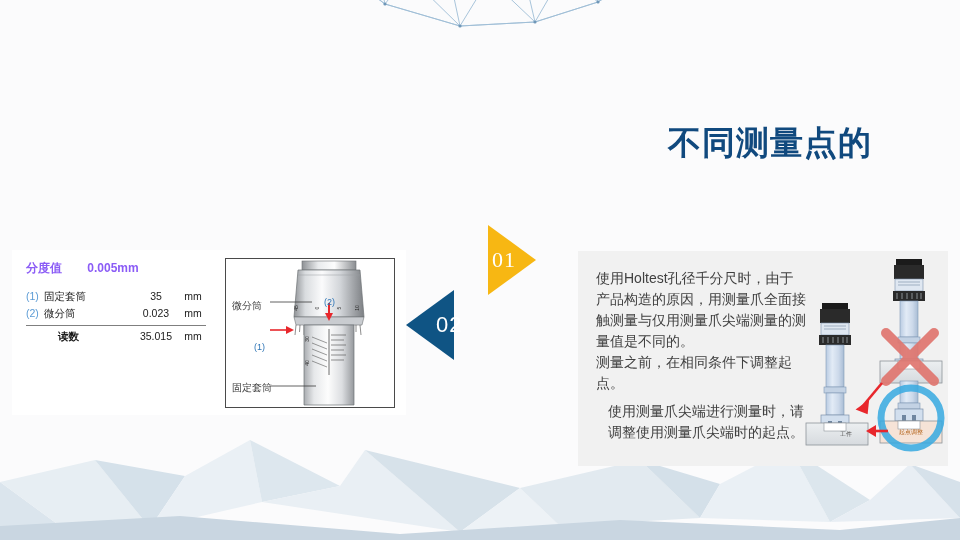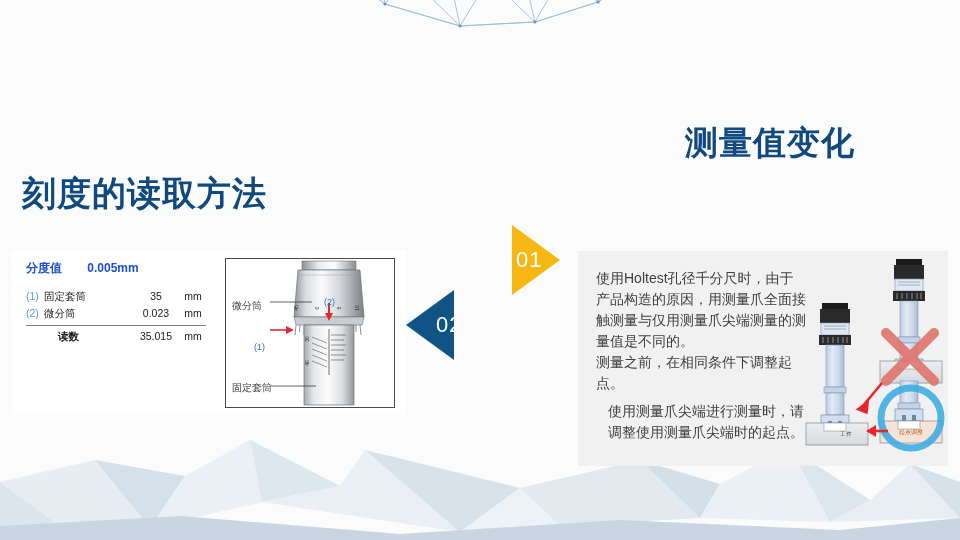--- a/index.html
+++ b/index.html
@@ -22,35 +22,35 @@
   }
   #heading-left{left:22px;top:172px;font-size:34px;}
   #heading-right{left:610px;top:122px;font-size:33px;width:320px;text-align:center;}
 
   
   .badge{position:absolute;width:0;height:0;}
   .badge .num{
     position:absolute;color:#ffffff;font-size:22px;letter-spacing:1px;
     font-weight:400;white-space:nowrap;
   }
-  #badge-01{left:512px;top:225px;
+  #badge-01{left:488px;top:225px;
     border-top:35px solid transparent;border-bottom:35px solid transparent;
-    border-left:48px solid #f7b713;}
+    border-left:48px solid #f7b713;font-family:Liberation Serif, serif;}
   #badge-01 .num{left:-44px;top:-13px;}
   #badge-02{left:406px;top:290px;
     border-top:35px solid transparent;border-bottom:35px solid transparent;
     border-right:48px solid #0f5484;}
   #badge-02 .num{left:6px;top:-13px;margin-left:24px;}
 
   
   #card-left{
     position:absolute;left:12px;top:250px;width:394px;height:165px;
     background:#ffffff;
   }
-  .divval{position:absolute;left:14px;top:10px;font-size:12px;font-weight:bold;color:#1d4ed8;}
+  .divval{position:absolute;left:14px;top:10px;font-size:12px;font-weight:bold;color:#8b5cf6;}
   .divval .dv-num{margin-left:22px;}
   .rtable{position:absolute;left:14px;top:40px;width:180px;font-size:10.5px;color:#1a1a1a;}
   .rrow{display:flex;align-items:baseline;margin-bottom:3px;}
   .rrow .idx{color:#5b9bd5;width:18px;flex:none;}
   .rrow .lab{flex:1;}
   .rrow .val{width:48px;text-align:center;}
   .rrow .unit{width:26px;text-align:center;}
   .rsep{height:1px;background:#7f7f7f;margin:4px 0 4px 0;}
   .rrow.total .idx{width:18px;}
   .rrow.total .lab{padding-left:14px;font-weight:bold;}
@@ -118,24 +118,23 @@
     <polygon points="520,58 560,96 460,102" fill="#edf2f6"></polygon>
     <polygon points="520,58 640,30 700,88 560,96" fill="#e2eaf0"></polygon>
     <polygon points="640,30 720,54 700,88" fill="#d4e0e9"></polygon>
     <polygon points="720,54 790,18 830,92 700,88" fill="#eaf0f5"></polygon>
     <polygon points="790,18 870,70 830,92" fill="#dce6ed"></polygon>
     <polygon points="870,70 910,34 960,88 830,92" fill="#e8eef4"></polygon>
     <polygon points="910,34 960,52 960,88" fill="#d6e1ea"></polygon>
     <polygon points="0,96 180,86 400,104 620,90 840,100 960,88 960,110 0,110" fill="#c9d6e1"></polygon>
   </svg>
 
-  <div class="heading" id="heading-left">刻度的读取方法</div>
 
   <div class="heading" id="heading-right">
-    <div>测量值变化</div>
+    <div>不同测量点的</div>
   </div>
 
   <div class="badge" id="badge-01">
     <span class="num">01</span>
   </div>
   <div class="badge" id="badge-02">
     <span class="num">02</span>
   </div>
 
   <div id="card-left">

